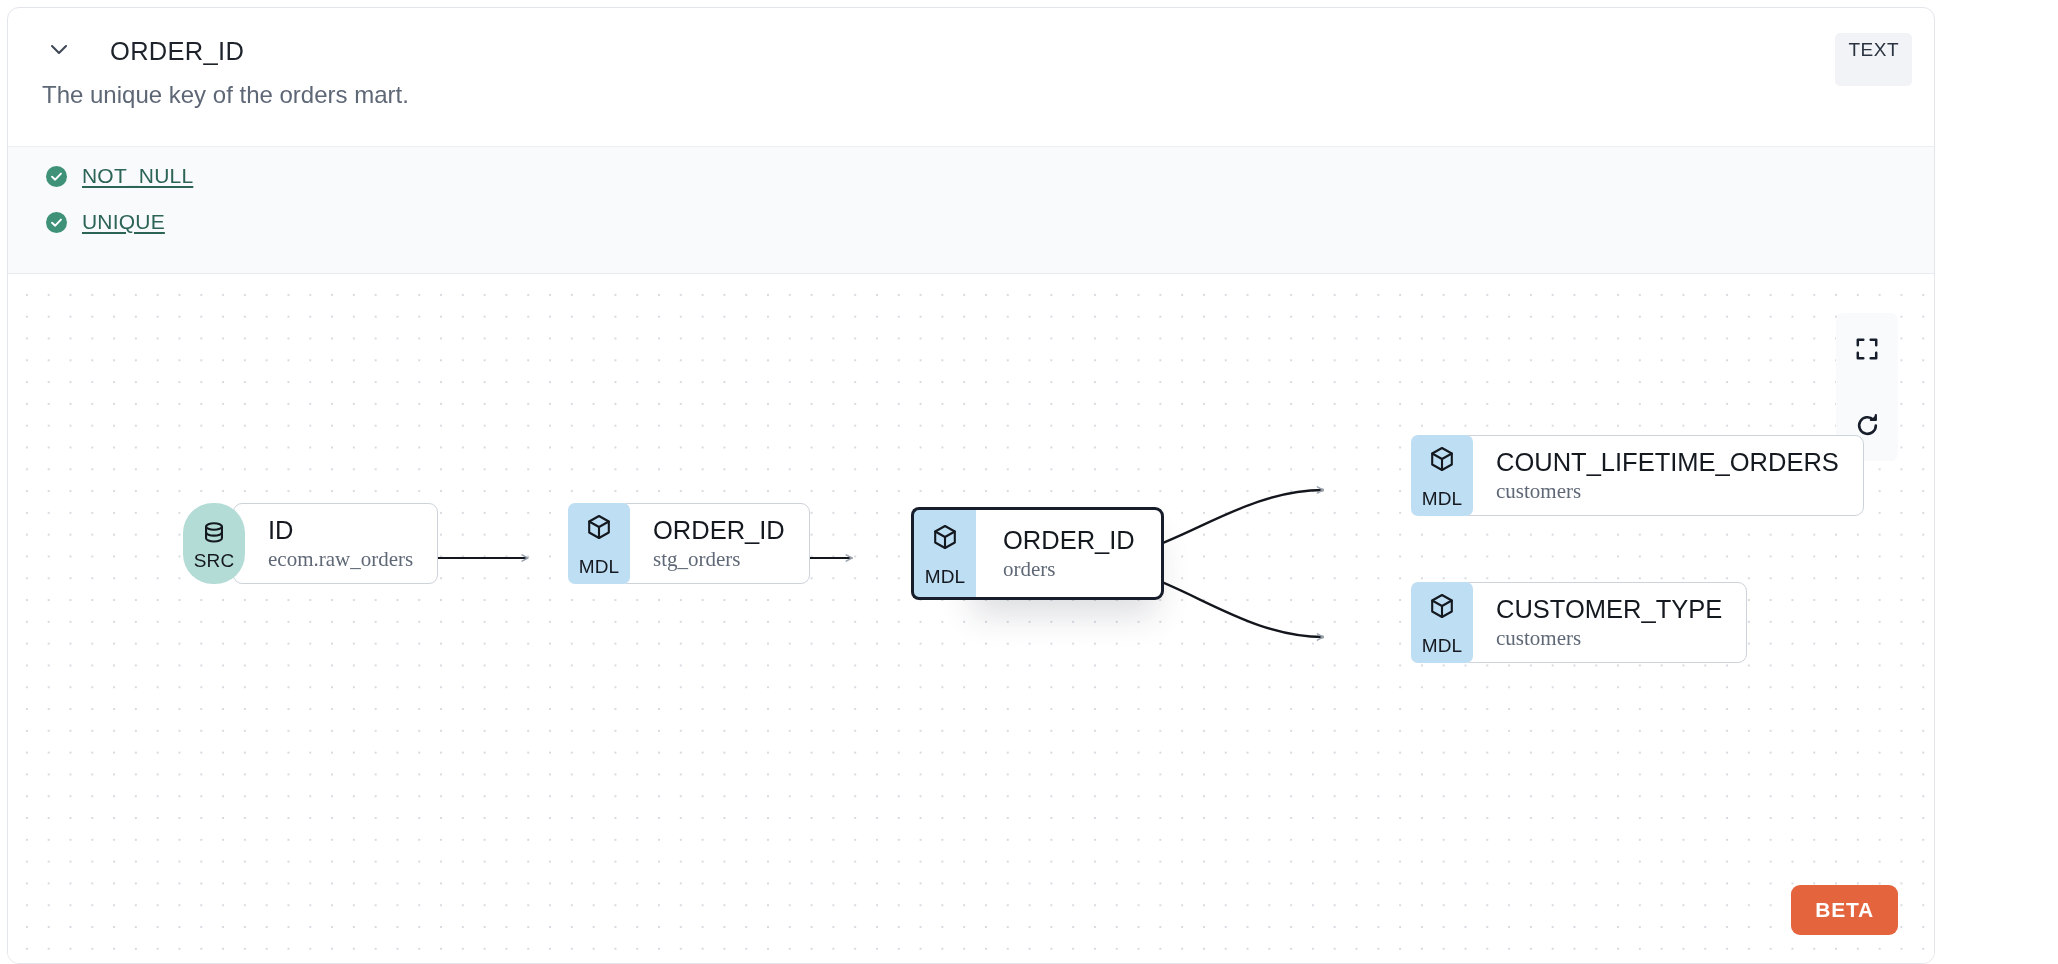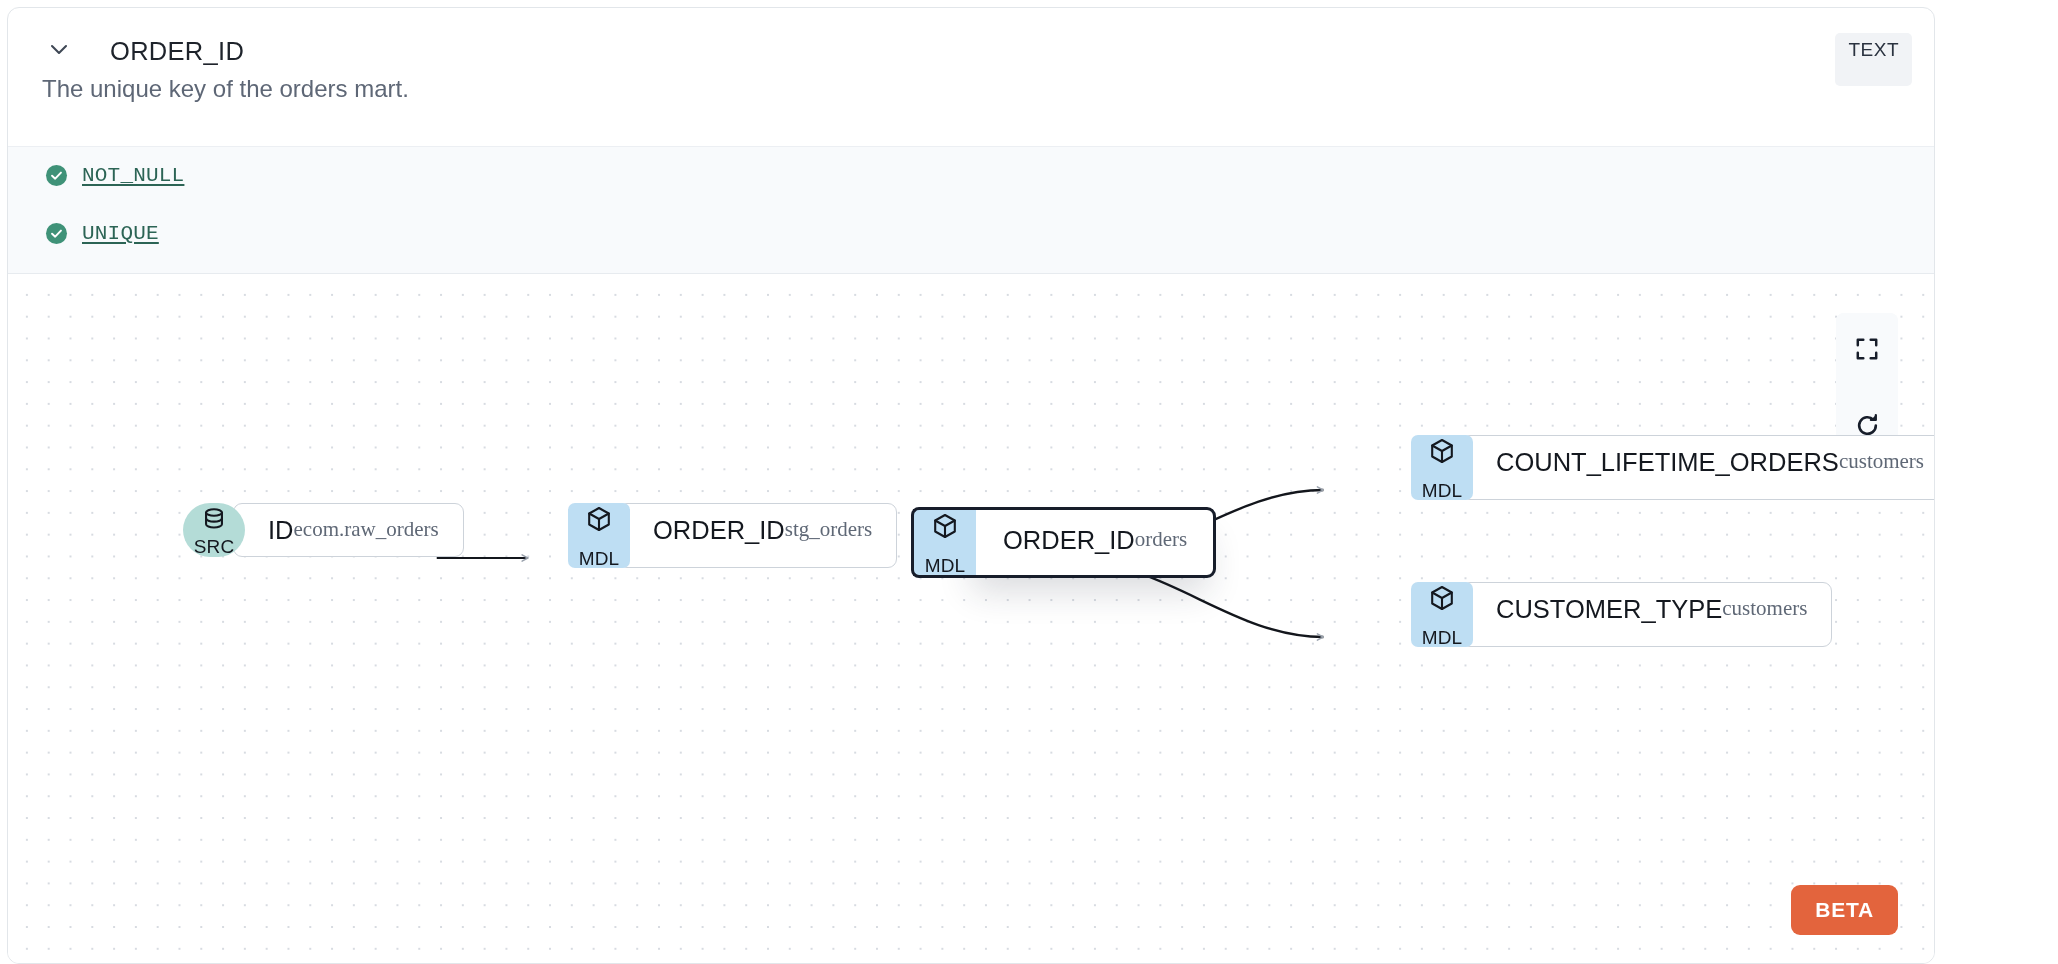--- a/index.html
+++ b/index.html
@@ -66,21 +66,21 @@
     font-size: 19px;
     letter-spacing: 0.5px;
     padding: 6px 13px 25px;
     border-radius: 5px;
     white-space: nowrap;
   }
 
   #column-description {
     position: absolute;
     left: 34px;
-    top: 67px;
+    top: 73px;
     font-size: 24px;
     color: #5e6776;
     white-space: nowrap;
   }
 
   
   #tests-section {
     position: absolute;
     left: 0;
     top: 138px;
@@ -93,42 +93,41 @@
 
   .test-row {
     position: absolute;
     left: 38px;
     display: flex;
     align-items: center;
     gap: 15px;
     cursor: pointer;
   }
   .test-row.r0 { top: 17px; }
-  .test-row.r1 { top: 75px; }
+  .test-row.r1 { top: 63px; }
 
   .check-icon {
     width: 21px;
     height: 21px;
     border-radius: 50%;
     background: #3f9278;
     display: flex;
     align-items: center;
     justify-content: center;
     flex: none;
   }
   .check-icon svg { display: block; }
 
   .test-link {
     font-size: 21px;
     color: #2c6455;
     text-decoration: underline;
     text-underline-offset: 3px;
     letter-spacing: 0.2px;
     white-space: nowrap;
-    font-family: Liberation Mono, monospace;
   }
 
   
   #lineage-canvas {
     position: absolute;
     left: 0;
     top: 267px;
     width: 100%;
     height: 690px;
     background-color: #ffffff;
@@ -180,20 +179,21 @@
     margin-top: 2px;
   }
 
   .node-body {
     margin-left: -12px;
     background: #ffffff;
     border: 1px solid #cdd3da;
     border-radius: 9px;
     padding: 11px 24px 11px 34px;
     display: flex;
+    flex-direction: column;
     justify-content: center;
     z-index: 1;
   }
 
   .node-title {
     font-size: 25.5px;
     color: #14181f;
     line-height: 1.18;
     white-space: nowrap;
   }

